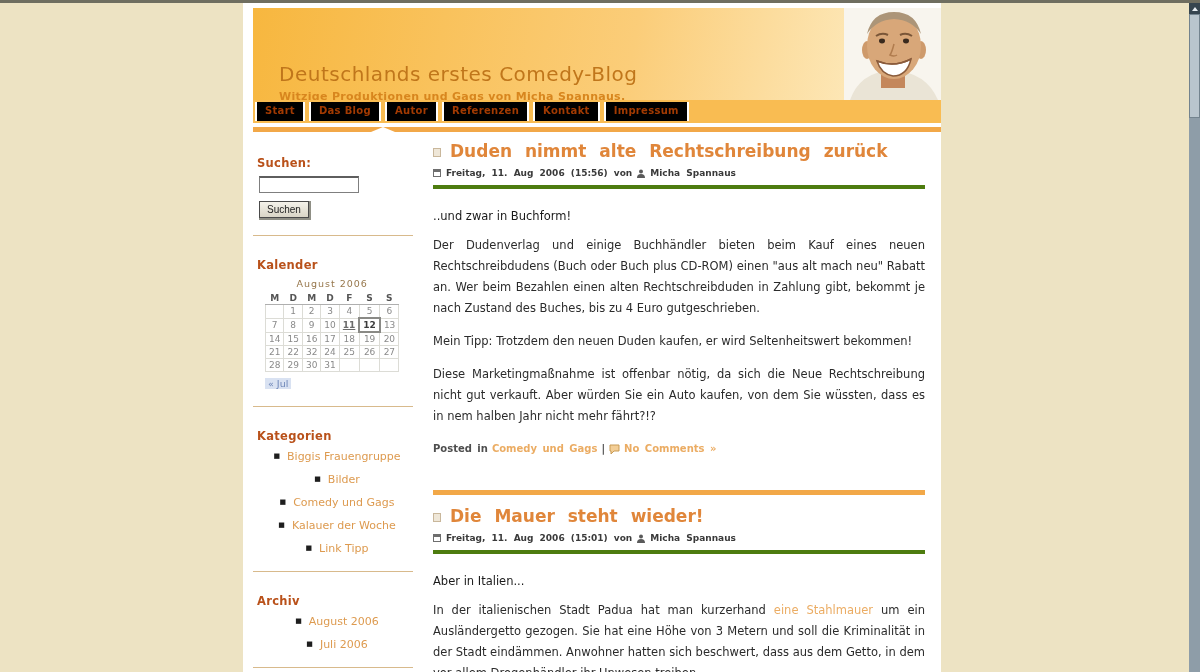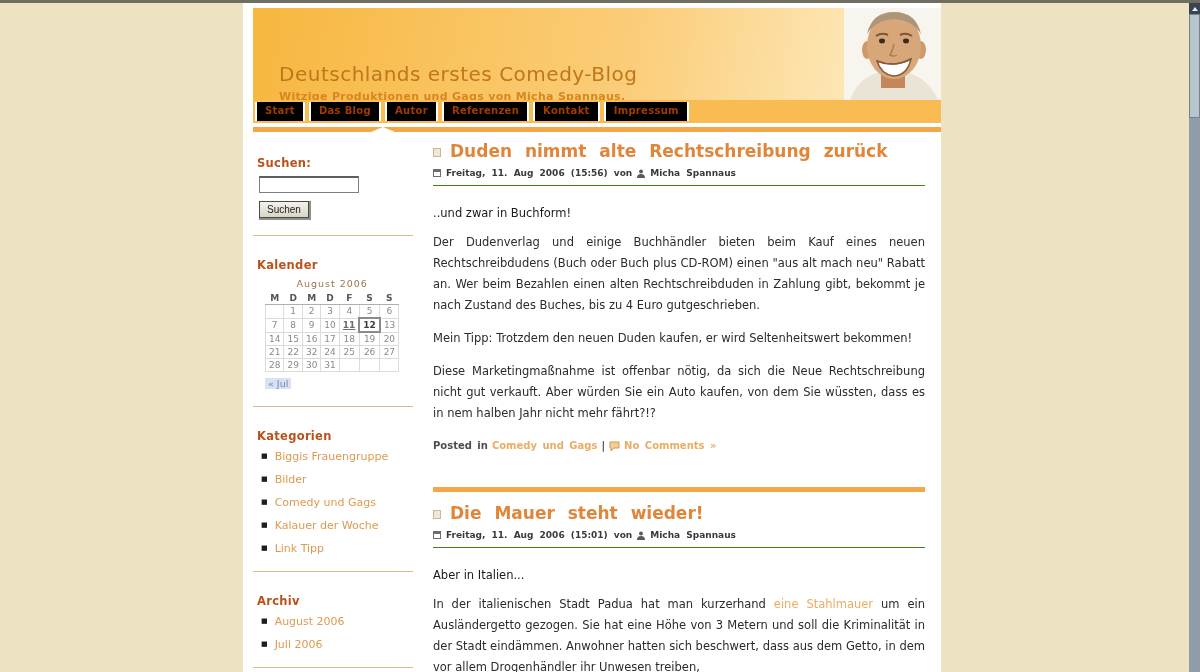--- a/index.html
+++ b/index.html
@@ -49,32 +49,32 @@
 
   .cal { margin:2px 0 0 12px; border-collapse:collapse; font-size:9px; }
   .cal caption { font-size:9.5px; color:#97774C; padding-bottom:3px; letter-spacing:1px; }
   .cal th { font-size:9px; color:#555; border-bottom:1px solid #AFAFAF; padding:1px 4px; }
   .cal td { border:1px solid #DCDCD6; padding:1px 3px; text-align:center; color:#8A8A8A; height:12px; min-width:14px; }
   .cal td.today { border:2px solid #8A8A86; color:#3C3C3C; font-weight:bold; }
   .cal td.linkday { font-weight:bold; text-decoration:underline; color:#6B6B6B; }
   .cal-prev { display:inline-block; margin:4px 0 0 12px; font-size:9.5px; color:#6F87B8;
     background:#D9E2F2; padding:0 3px; text-decoration:none; }
 
-  .side-list { list-style:none; margin:4px 0 0 0; padding:0 0 0 8px; }
+  .side-list { list-style:none; margin:4px 0 0 0; padding:0 0 0 8px;text-align:center; }
   .side-list li { font-size:11px; margin:0 0 8px 0; color:#222; line-height:14px; }
   .side-list li::before { content:"■"; font-size:7px; vertical-align:2px; margin-right:7px; color:#1E1E1E; }
   .side-list a { color:#DD9A4F; text-decoration:none; }
 
   
   .content { position:absolute; left:190px; top:131px; width:492px; }
   .post-title { font-size:17px; font-weight:bold; color:#E0863A; word-spacing:7px; margin:6px 0 6px 0; line-height:22px; }
   .marker { display:inline-block; width:8px; height:9px; border:1px solid #C9B79B; background:#EFE7D8; margin-right:9px; }
   .post-title a { color:#E0863A; text-decoration:none; }
   .post-meta { font-size:9px; font-weight:bold; color:#3A3A3A; word-spacing:3px;
-    padding-bottom:7px; border-bottom:1px solid #4d7c0f; display:flex; align-items:center; gap:5px; }
+    padding-bottom:7px; border-bottom:4px solid #4d7c0f; display:flex; align-items:center; gap:5px; }
   .mini-cal-icon { display:inline-block; width:8px; height:8px; border:1px solid #6E6E6E; border-top:3px solid #6E6E6E; }
   .lead { font-size:11.5px; font-weight:normal; color:#1A1A1A; margin:20px 0 12px 0; }
   .post p { font-size:11.5px; line-height:21px; color:#2B2B2B; text-align:justify; margin:0 0 12px 0; }
   .post p a { color:#EBAC63; text-decoration:none; }
   .post-footer { font-size:10px; font-weight:bold; color:#4E4E4E; margin-top:16px; word-spacing:2px;
     display:flex; align-items:center; gap:4px; }
   .post-footer a { color:#EBAC63; text-decoration:none; }
   .post-divider { height:5px; background:#F2A848; margin:36px 0 10px 0; }
 </style>
 </head>

